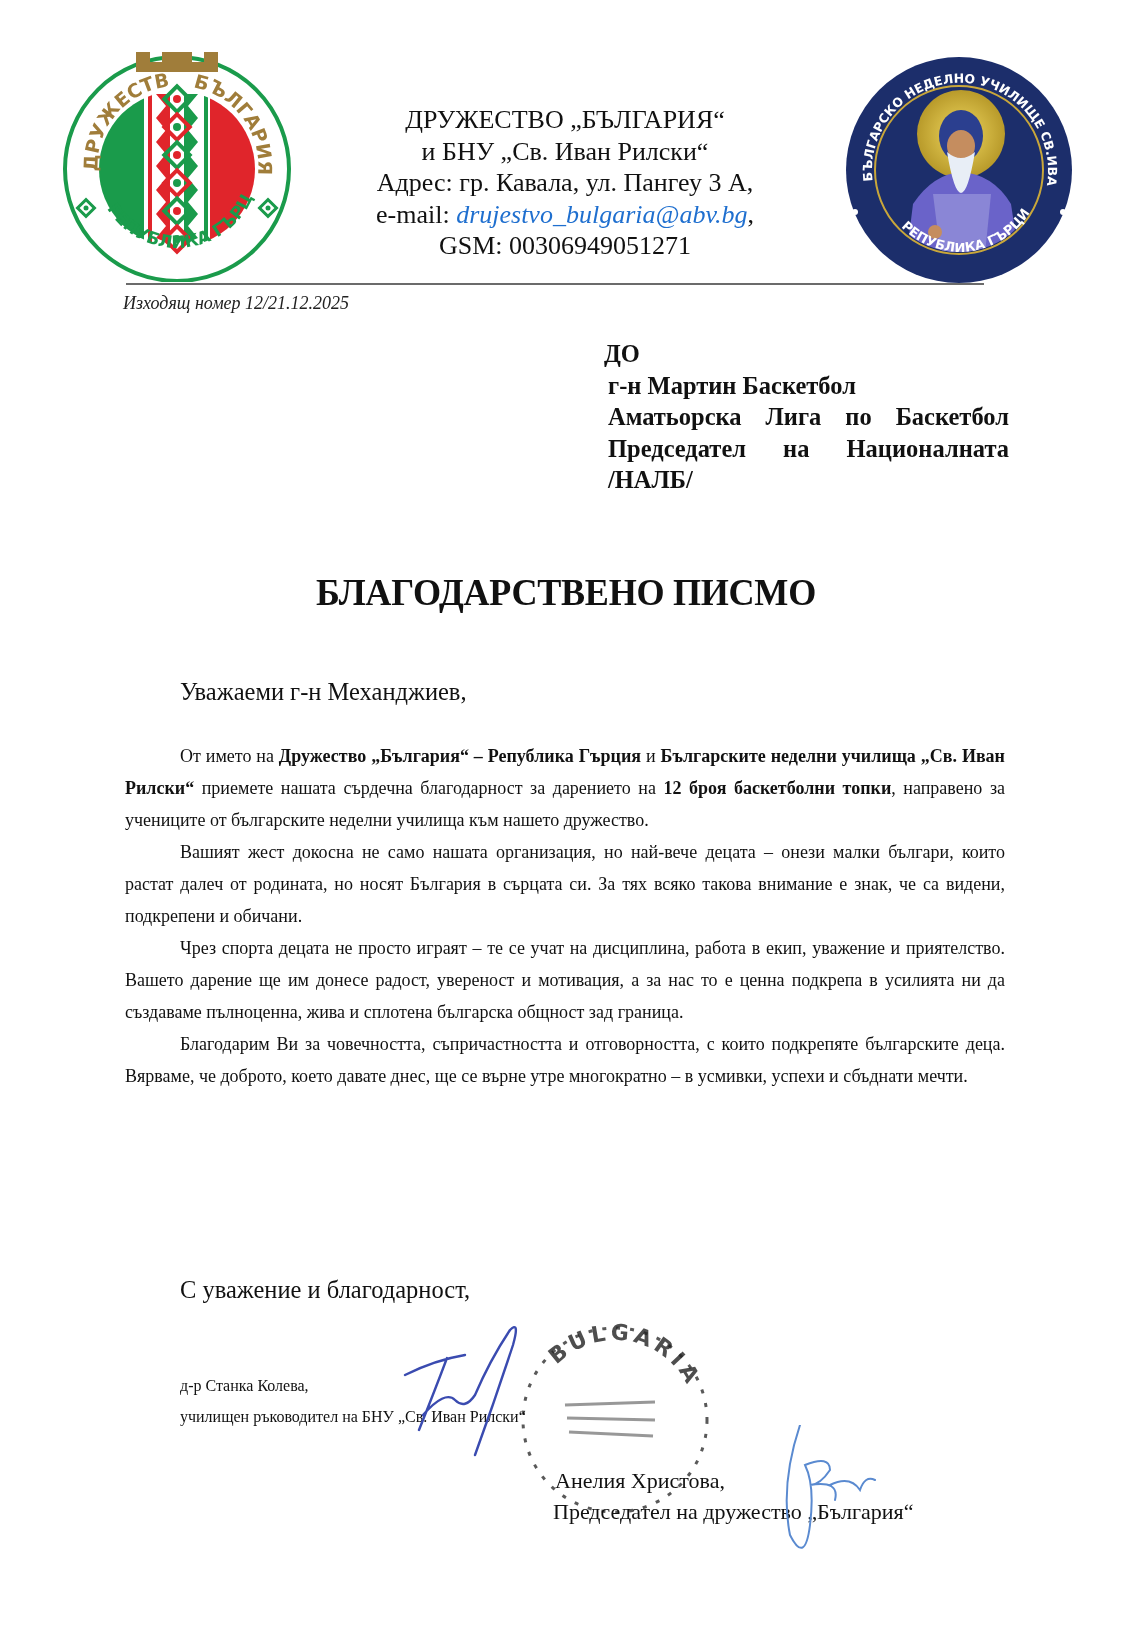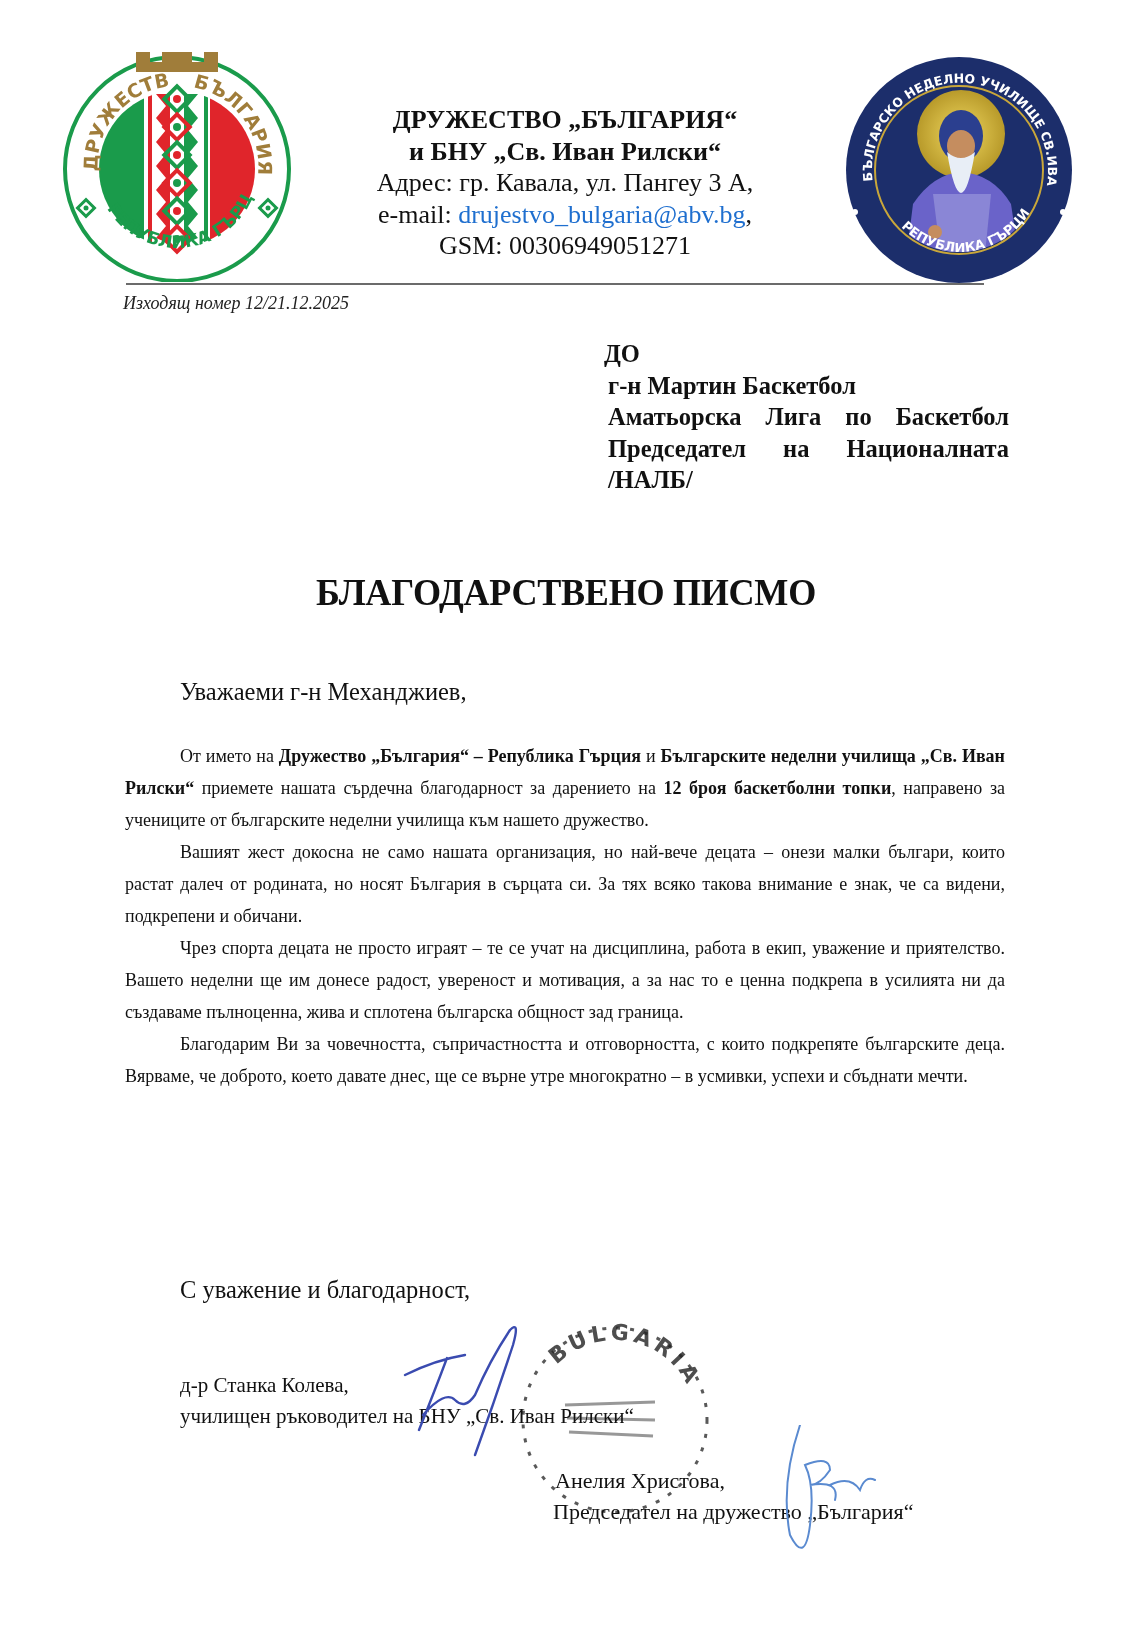--- a/index.html
+++ b/index.html
@@ -4,42 +4,42 @@
 <style>
   html, body { margin: 0; padding: 0; background: #ffffff; }
   body { width: 1132px; height: 1629px; position: relative; overflow: hidden;
          font-family: "Liberation Serif", "DejaVu Serif", serif; color: #111; }
   .abs { position: absolute; }
 
   
   #logo-left { left: 58px; top: 44px; width: 238px; height: 238px; }
   #logo-right { left: 843px; top: 54px; width: 232px; height: 232px; }
   .hdr { left: 330px; width: 470px; top: 104px; text-align: center; font-size: 26px; line-height: 31.5px; }
-  .hdr .b { font-weight: bold; }
-  .hdr .email { color: #1f6fcf; }
+  .hdr .b { font-weight: normal; }
+  .hdr .email { color: #1f6fcf; font-style: italic; }
   .rule { left: 126px; top: 283px; width: 858px; height: 2px; background: #6b6b6b; }
   .ref { left: 123px; top: 293px; font-style: italic; font-size: 18px; color: #222; }
 
   
   .to { left: 604px; top: 338px; font-weight: bold; font-size: 24.5px; line-height: 31.5px; width: 405px; }
   .to div { text-align: justify; text-align-last: justify; }
   .to div.l { text-align-last: left; }
 
   
   .title { left: 0; width: 1132px; top: 570px; text-align: center; font-weight: bold; font-size: 38px; letter-spacing: -0.3px; transform: scaleX(0.95); }
 
   
   .greet { left: 180px; top: 678px; font-size: 24.5px; text-align: center; }
   .body { left: 125px; top: 740px; width: 880px; font-size: 18px; line-height: 32px; }
   .body p { margin: 0; text-indent: 55px; text-align: justify; }
   .body b { font-weight: bold; }
   .closing { left: 180px; top: 1276px; font-size: 24.5px; }
 
   
-  .sig1 { left: 180px; top: 1370px; font-size: 21px; line-height: 31px; }
+  .sig1 { left: 180px; top: 1370px; font-size: 16px; line-height: 31px; }
   .sig1 .l2 { white-space: nowrap; }
   .sig2 { left: 553px; top: 1465px; font-size: 22px; line-height: 31px; }
   .sig2 .l1 { padding-left: 2px; }
 
   svg { display: block; }
   .overlay { pointer-events: none; }
 </style>
 </head>
 <body>
 
@@ -153,21 +153,21 @@
   <div class="l" style="padding-left:4px">/НАЛБ/</div>
 </div>
 
 <div class="abs title">БЛАГОДАРСТВЕНО ПИСМО</div>
 
 <div class="abs greet">Уважаеми г-н Механджиев,</div>
 
 <div class="abs body">
   <p><span>От името на </span><b>Дружество „България“ – Република Гърция</b><span> и </span><b>Българските неделни училища „Св. Иван Рилски“</b><span> приемете нашата сърдечна благодарност за дарението на </span><b>12 броя баскетболни топки</b><span>, направено за учениците от българските неделни училища към нашето дружество.</span></p>
   <p>Вашият жест докосна не само нашата организация, но най-вече децата – онези малки българи, които растат далеч от родината, но носят България в сърцата си. За тях всяко такова внимание е знак, че са видени, подкрепени и обичани.</p>
-  <p>Чрез спорта децата не просто играят – те се учат на дисциплина, работа в екип, уважение и приятелство. Вашето неделни ще им донесе радост, увереност и мотивация, а за нас то е ценна подкрепа в усилията ни да създаваме пълноценна, жива и сплотена българска общност зад граница.</p>
+  <p>Чрез спорта децата не просто играят – те се учат на дисциплина, работа в екип, уважение и приятелство. Вашето дарение ще им донесе радост, увереност и мотивация, а за нас то е ценна подкрепа в усилията ни да създаваме пълноценна, жива и сплотена българска общност зад граница.</p>
   <p>Благодарим Ви за човечността, съпричастността и отговорността, с които подкрепяте българските деца. Вярваме, че доброто, което давате днес, ще се върне утре многократно – в усмивки, успехи и сбъднати мечти.</p>
 </div>
 
 <div class="abs closing">С уважение и благодарност,</div>
 
 <div class="abs overlay" style="left:505px; top:1310px;">
   <svg width="220" height="220" viewBox="0 0 220 220">
     <defs>
         <path id="stampArc" d="M 30 110 A 80 80 0 1 1 190 110"></path>
       </defs>

